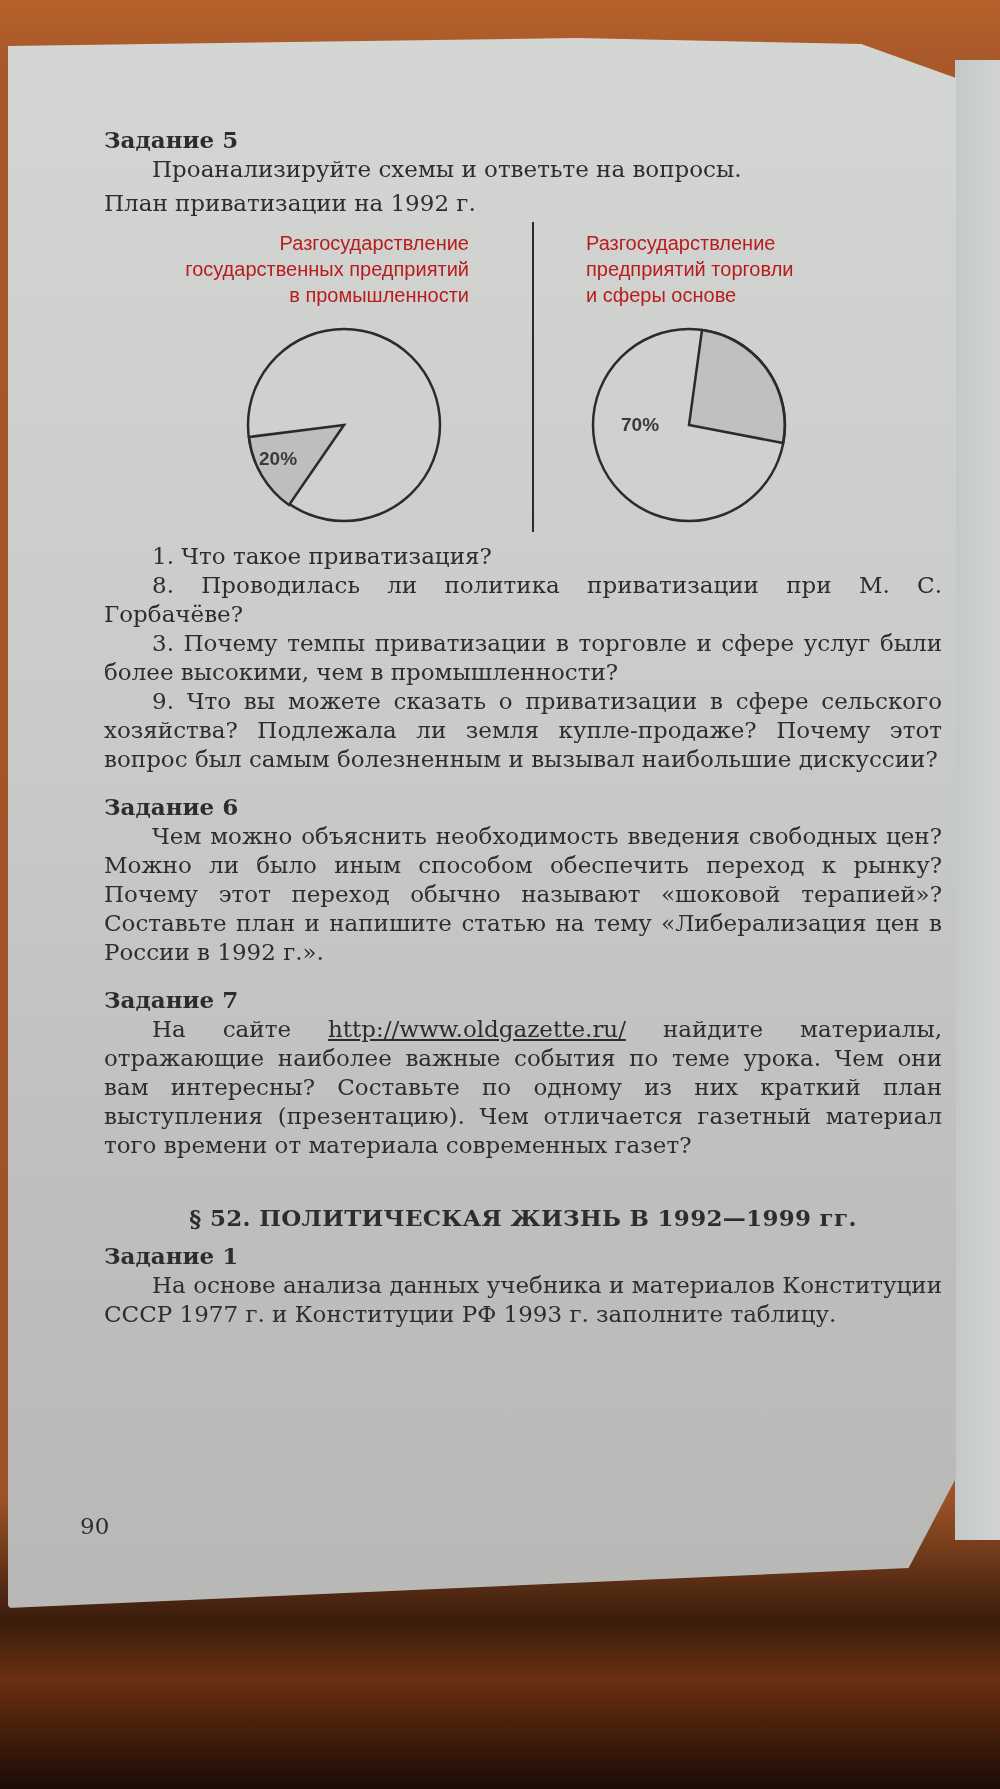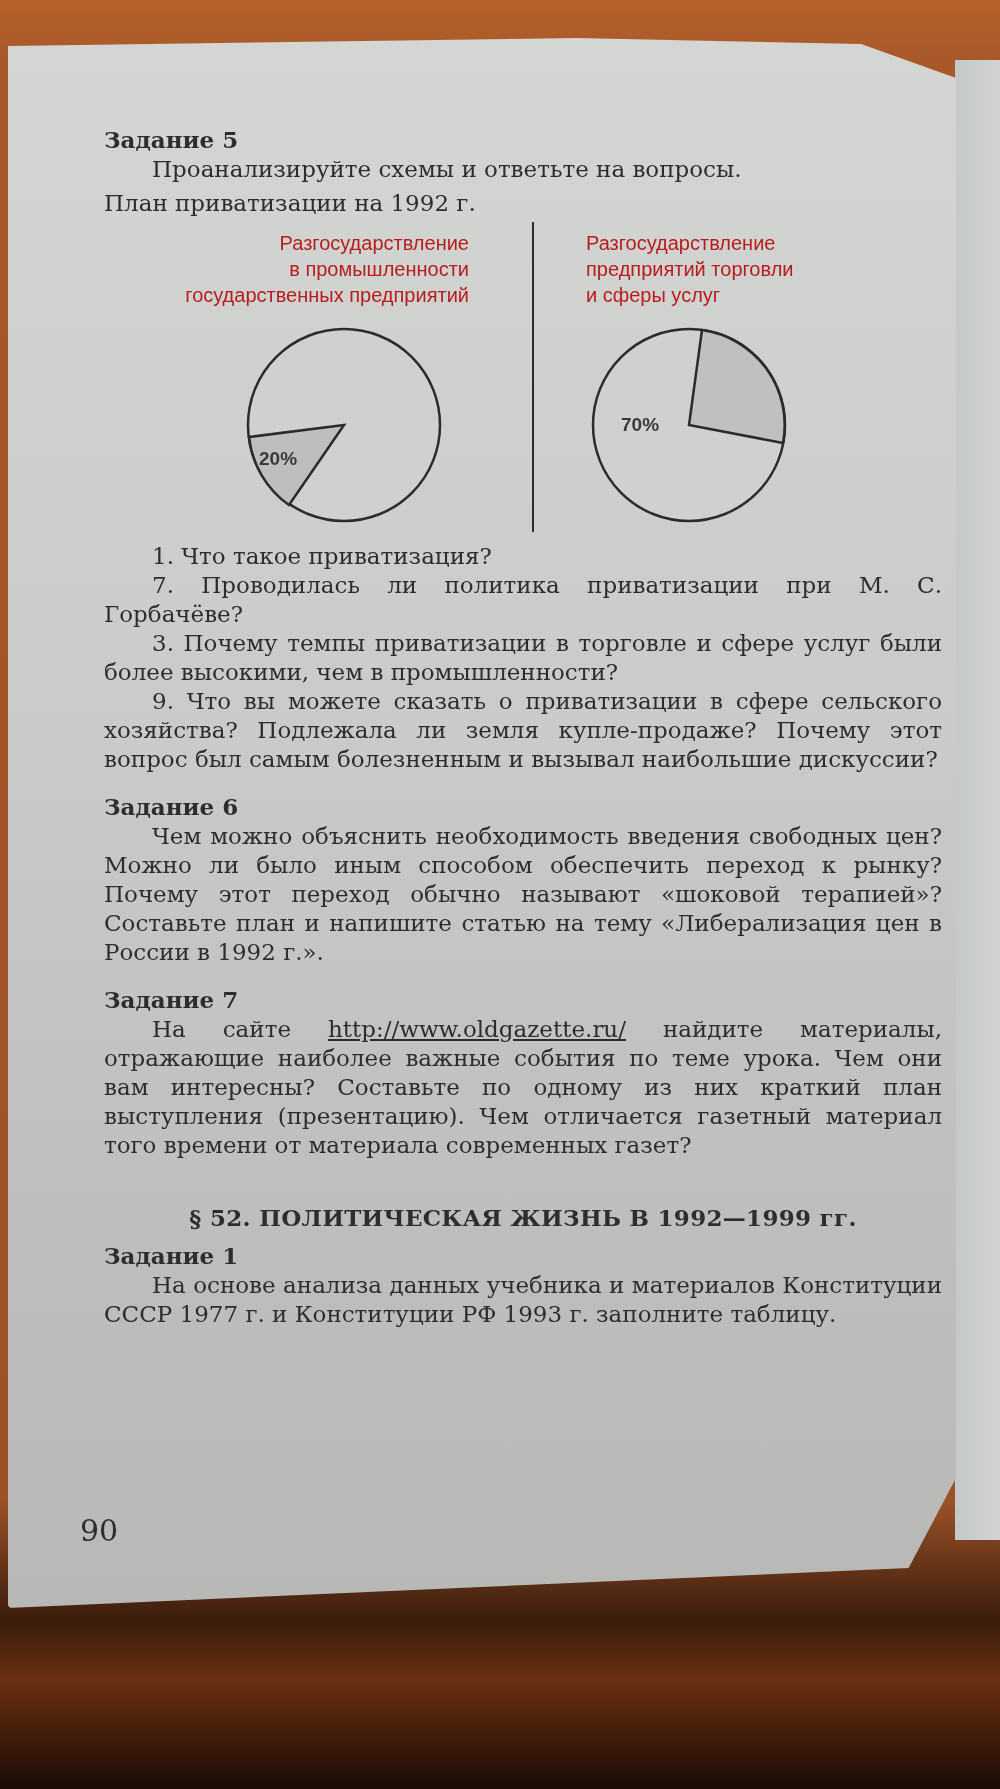--- a/index.html
+++ b/index.html
@@ -30,63 +30,63 @@
   .cap-left { left:0; top:8px; width:365px; text-align:right; }
   .cap-right { left:482px; top:8px; width:300px; text-align:left; }
   .pie { position:absolute; }
   .pie-left { left:140px; top:103px; }
   .pie-right { left:485px; top:103px; }
   .pie-label { font-family:"Liberation Sans","DejaVu Sans",sans-serif; font-weight:bold; font-size:19px; fill:#3a3a3a; }
   .questions p { margin-top:0; }
   .spacer { height:18px; }
   .link { text-decoration:underline; }
   .section-title { text-align:center; font-weight:bold; font-size:23px; margin:44px 0 10px 0; letter-spacing:0.3px; }
-  .page-num { position:absolute; left:80px; top:1513px; font-size:30px; color:#2d2d2d; }
+  .page-num { position:absolute; left:80px; top:1513px; font-size:23px; color:#2d2d2d; }
 </style>
 </head>
 <body>
 
 <div class="next-page"></div>
 <div class="page"></div>
 
 <div class="content">
 
   <h3 class="task-title">Задание 5</h3>
   <p class="indent">Проанализируйте схемы и ответьте на вопросы.</p>
   <div class="chart-title">План приватизации на 1992 г.</div>
 
   <div class="charts">
     <div class="caption cap-left">
       <div>Разгосударствление</div>
+      <div>государственных предприятий</div>
       <div>в промышленности</div>
-      <div>государственных предприятий</div>
     </div>
     <div class="divider"></div>
     <div class="caption cap-right">
       <div>Разгосударствление</div>
       <div>предприятий торговли</div>
-      <div>и сферы услуг</div>
+      <div>и сферы основе</div>
     </div>
 
     <svg class="pie pie-left" width="200" height="200" viewBox="0 0 200 200">
       <circle cx="100" cy="100" r="96" fill="#cfd1cf" stroke="#2b2b2b" stroke-width="2.5"></circle>
       <path d="M100,100 L5,112 A96,96 0 0 0 45,180 Z" fill="#bdbfbd" stroke="#2b2b2b" stroke-width="2.5"></path>
       <text class="pie-label" x="15" y="140">20%</text>
     </svg>
 
     <svg class="pie pie-right" width="200" height="200" viewBox="0 0 200 200">
       <circle cx="100" cy="100" r="96" fill="#cfd1cf" stroke="#2b2b2b" stroke-width="2.5"></circle>
       <path d="M100,100 L113,5 A96,96 0 0 1 194,118 Z" fill="#bfc1bf" stroke="#2b2b2b" stroke-width="2.5"></path>
       <text class="pie-label" x="32" y="106">70%</text>
     </svg>
   </div>
 
   <div class="questions">
     <p class="indent">1. Что такое приватизация?</p>
-    <p class="indent">7. Проводилась ли политика приватизации при М. С. Горбачёве?</p>
+    <p class="indent">8. Проводилась ли политика приватизации при М. С. Горбачёве?</p>
     <p class="indent">3. Почему темпы приватизации в торговле и сфере услуг были более высокими, чем в промышленности?</p>
     <p class="indent">9. Что вы можете сказать о приватизации в сфере сельского хозяйства? Подлежала ли земля купле-продаже? Почему этот вопрос был самым болезненным и вызывал наибольшие дискуссии?</p>
   </div>
 
   <div class="spacer"></div>
 
   <h3 class="task-title">Задание 6</h3>
   <p class="indent">Чем можно объяснить необходимость введения свободных цен? Можно ли было иным способом обеспечить переход к рынку? Почему этот переход обычно называют «шоковой терапией»? Составьте план и напишите статью на тему «Либерализация цен в России в 1992 г.».</p>
 
   <div class="spacer"></div>

